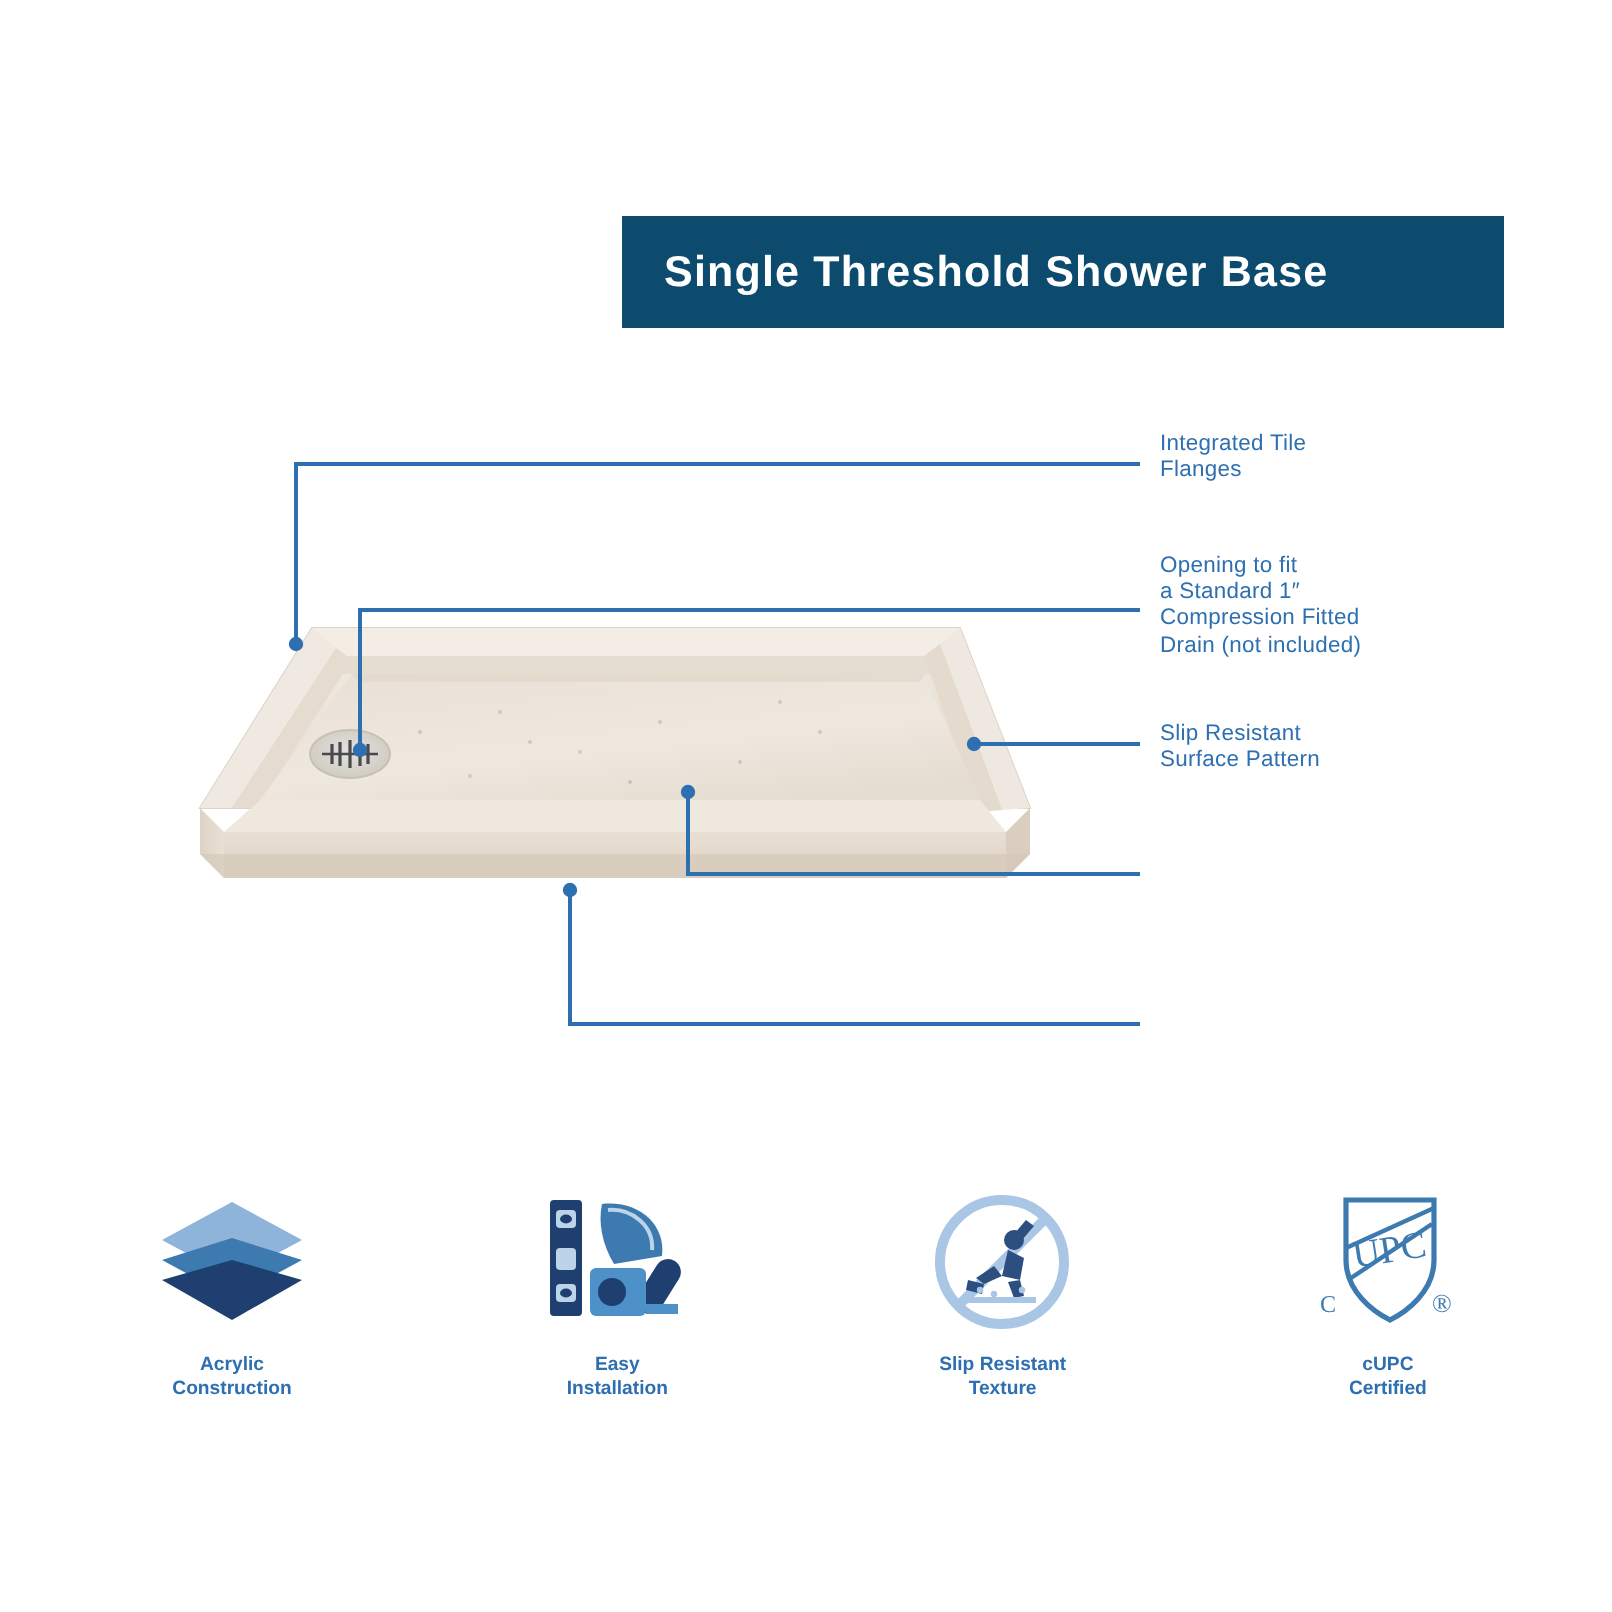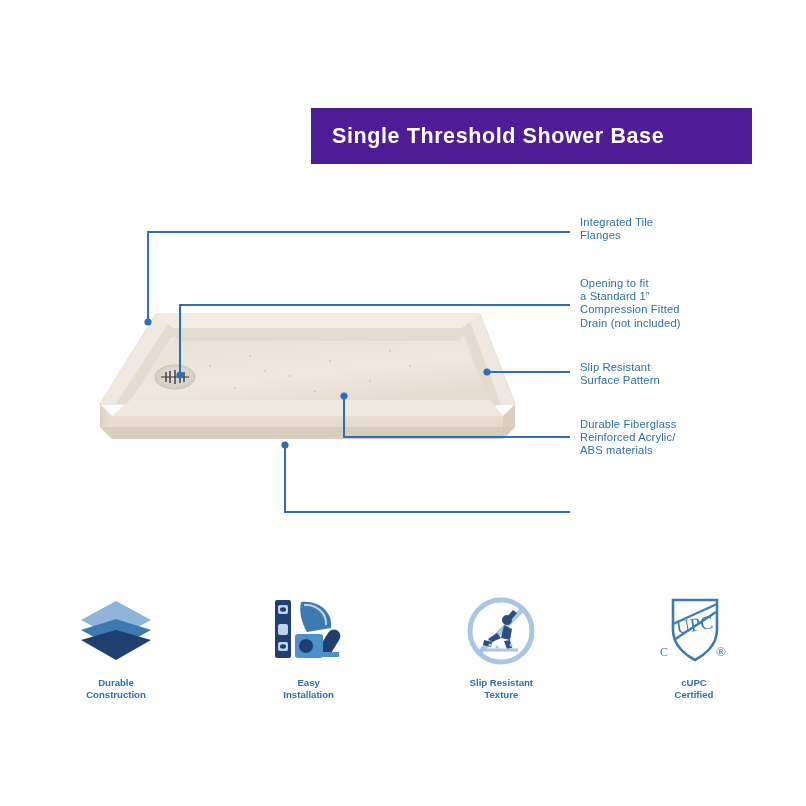--- a/index.html
+++ b/index.html
@@ -2,21 +2,21 @@
 <html><head>
 <meta charset="utf-8">
 <style>
   html,body{margin:0;padding:0;background:#ffffff;}
   body{width:806px;height:806px;overflow:hidden;
        font-family:"Liberation Sans", sans-serif;}
   #stage{position:relative;width:806px;height:806px;background:#fff;}
 
   
   .title-banner{position:absolute;left:311px;top:108px;width:441px;height:56px;
-    background:#4c1d95;display:flex;align-items:center;}
+    background:#0c4a6e;display:flex;align-items:center;}
   .title-text{color:#ffffff;font-size:21.5px;font-weight:bold;letter-spacing:.6px;
     padding-left:21px;white-space:nowrap;}
 
   
   .callout-label{position:absolute;color:#2d6fb0;font-size:11.2px;font-weight:normal;
     line-height:13.2px;letter-spacing:.15px;white-space:pre-line;}
 
   
   #leaders{position:absolute;left:0;top:0;width:806px;height:806px;
     pointer-events:none;}
@@ -134,35 +134,32 @@
   </svg>
 
   <div class="callout-label" style="left:580px;top:216px;">Integrated Tile
 Flanges</div>
   <div class="callout-label" style="left:580px;top:277px;">Opening to fit
 a Standard 1″
 Compression Fitted
 Drain (not included)</div>
   <div class="callout-label" style="left:580px;top:361px;">Slip Resistant
 Surface Pattern</div>
-  <div class="callout-label" style="left:580px;top:418px;">Durable Fiberglass
-Reinforced Acrylic/
-ABS materials</div>
 
   <div class="features">
 
     <div class="feature">
       <div class="ico">
         <svg width="76" height="64" viewBox="0 0 76 64">
           <polygon points="38,2 73,21 38,40 3,21" fill="#8fb4d9"></polygon>
           <polygon points="38,20 73,31 38,50 3,31" fill="#3d7ab0"></polygon>
           <polygon points="38,31 73,41 38,61 3,41" fill="#1e3f6f"></polygon>
         </svg>
       </div>
-      <div class="cap">Durable
+      <div class="cap">Acrylic
 Construction</div>
     </div>
 
     <div class="feature">
       <div class="ico">
         <svg width="76" height="66" viewBox="0 0 76 66">
 
           <rect x="4" y="2" width="16" height="58" rx="2" fill="#1e3f6f"></rect>
           <rect x="7" y="7" width="10" height="9" rx="2" fill="#bcd3ea"></rect>
           <ellipse cx="12" cy="11.5" rx="3" ry="2.2" fill="#1e3f6f"></ellipse>

